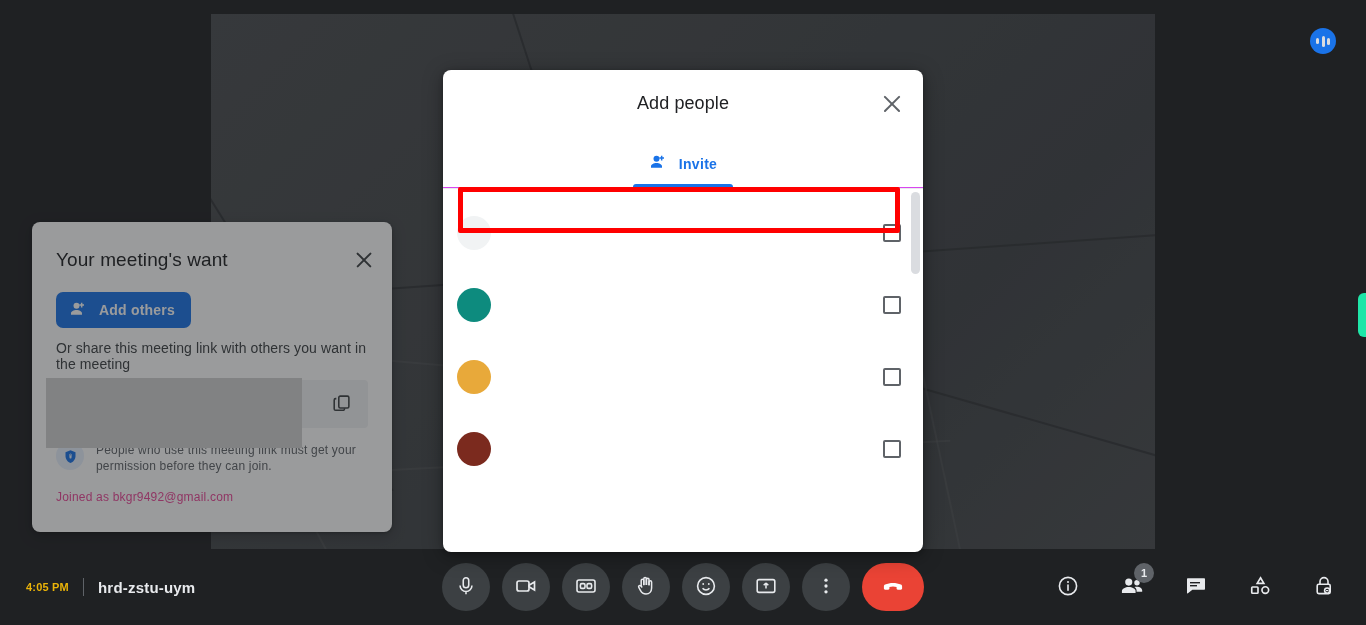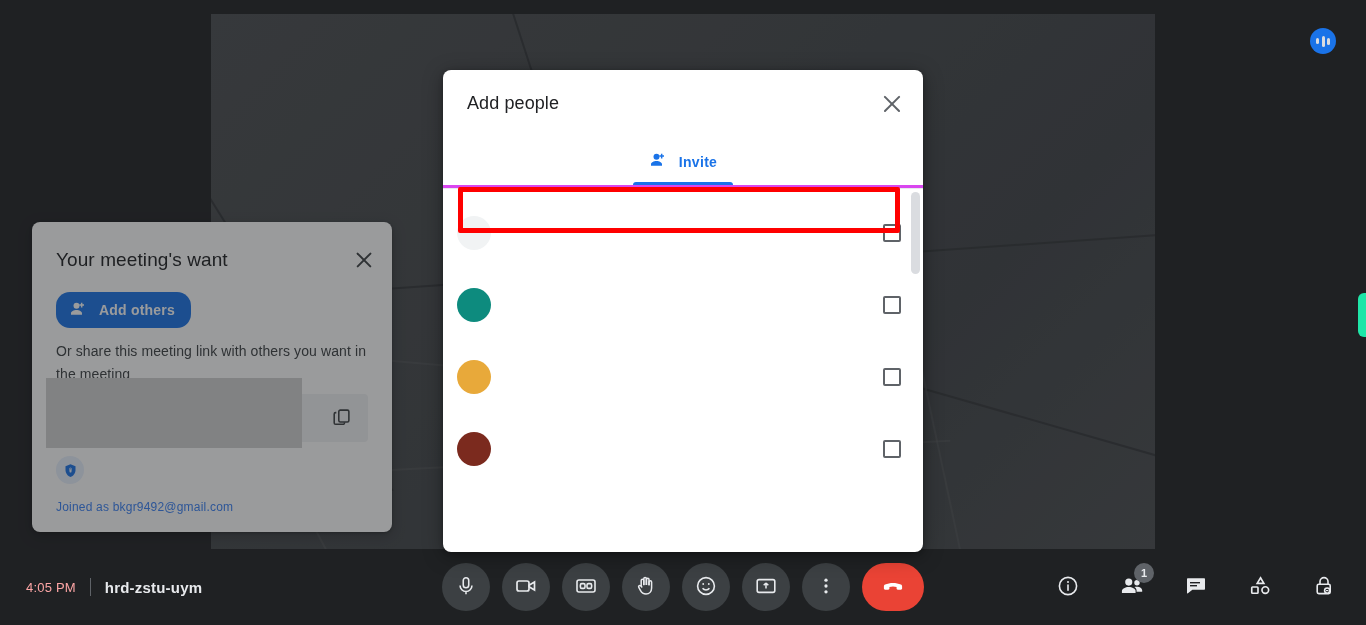--- a/index.html
+++ b/index.html
@@ -52,26 +52,26 @@
     width: 20px; height: 1.8px; background: #3c4043; border-radius: 1px;
   }
   .ready-close::before { transform: rotate(45deg); }
   .ready-close::after  { transform: rotate(-45deg); }
 
   .add-others-btn {
     display: inline-flex; align-items: center; gap: 10px;
     margin-top: 20px;
     height: 36px; padding: 0 16px 0 13px;
     background: #1a73e8; color: #fff;
-    border: none; border-radius: 14px; cursor: pointer;
+    border: none; border-radius: 7px; cursor: pointer;
     font-family: "Liberation Sans", sans-serif;
     font-size: 14px; font-weight: 700; letter-spacing: .2px;
   }
   .share-text {
-    margin-top: 12px; font-size: 14px; line-height: 23px;
+    margin-top: 12px; font-size: 14px; line-height: 16px;
     color: #3c4043; letter-spacing: .1px;
   }
   .link-row {
     position: relative; margin-top: 8px;
     height: 48px; background: #f1f3f4; border-radius: 4px;
     display: flex; align-items: center; padding: 0 6px 0 14px;
   }
   .link-text { flex: 1; font-size: 14px; color: #3c4043; }
   .copy-btn {
     width: 40px; height: 40px; border-radius: 50%;
@@ -79,54 +79,54 @@
     cursor: pointer; border: none; background: transparent;
   }
   .perm-row {
     display: flex; gap: 12px; align-items: flex-start; margin-top: 14px;
   }
   .shield-circle {
     flex: 0 0 auto; width: 28px; height: 28px; border-radius: 50%;
     background: #e8f0fe; display: flex; align-items: center; justify-content: center;
   }
   .perm-text { font-size: 12px; line-height: 16px; color: #5f6368; letter-spacing: .2px; }
-  .joined-as { margin-top: 16px; font-size: 12px; color: #3b82f6; letter-spacing: .2px; }
+  .joined-as { margin-top: 16px; font-size: 12px; color: #ec4899; letter-spacing: .2px; }
 
   
   .redact { position: absolute; background: #d2d2d2; z-index: 5; }
 
   
   .modal {
     position: absolute; left: 443px; top: 70px;
     width: 480px; height: 482px;
     background: #fff; border-radius: 8px;
     box-shadow: 0 4px 20px rgba(0,0,0,.35), 0 1px 4px rgba(0,0,0,.25);
     z-index: 60; overflow: hidden;
     display: flex; flex-direction: column;
   }
   .modal-head {
     position: relative; height: 66px; flex: 0 0 auto;
-    display: flex; align-items: center; padding: 8px 24px;
+    display: flex; align-items: center; padding: 8px 24px; justify-content: center;
   }
   .modal-title { font-size: 18px; color: #202124; letter-spacing: .1px; }
   .modal-close {
     position: absolute; right: 18px; top: 21px;
     width: 26px; height: 26px; cursor: pointer;
   }
   .modal-close::before, .modal-close::after {
     content: ""; position: absolute; left: 2px; top: 12px;
     width: 22px; height: 1.9px; background: #5f6368; border-radius: 1px;
   }
   .modal-close::before { transform: rotate(45deg); }
   .modal-close::after  { transform: rotate(-45deg); }
 
   .tabs {
     flex: 0 0 auto; height: 52px;
     display: flex; justify-content: center; align-items: flex-end;
-    border-bottom: 3px solid #d946ef; position: relative;
+    border-bottom: 1px solid #d946ef; position: relative;
   }
   .tab {
     display: flex; align-items: center; gap: 10px;
     height: 46px; padding: 0 16px; cursor: pointer;
     position: relative;
   }
   .tab-label {
     font-size: 14px; font-weight: 700; color: #1a73e8; letter-spacing: .3px;
   }
   .tab-underline {
@@ -178,21 +178,21 @@
     width: 9px; height: 82px; background: #dadce0; border-radius: 5px;
     cursor: pointer;
   }
 
   
   .bottom-bar {
     position: absolute; left: 0; right: 0; bottom: 0; height: 76px;
     z-index: 50; display: flex; align-items: center;
   }
   .meta { position: absolute; left: 26px; display: flex; align-items: center; gap: 14px; }
-  .meta-time { font-size: 13px; color: #fca5a5; letter-spacing: .2px; }
+  .meta-time { font-size: 11px; color: #eab308; letter-spacing: .2px; font-weight: bold; }
   .meta-sep { width: 1px; height: 18px; background: #5f6368; }
   .meta-code { font-size: 15px; color: #e8eaed; font-weight: 700; letter-spacing: .2px; }
 
   .controls {
     position: absolute; left: 50%; transform: translateX(-50%);
     display: flex; align-items: center; gap: 12px;
   }
   .ctrl {
     width: 48px; height: 48px; border-radius: 50%;
     background: #3c4043; border: none; cursor: pointer;
@@ -280,20 +280,21 @@
     </div>
 
     <div class="perm-row">
       <span class="shield-circle">
         <svg width="15" height="15" viewBox="0 0 24 24" fill="#1a73e8">
           <path d="M12 1.8 4 5v6.2c0 5 3.4 9.7 8 11 4.6-1.3 8-6 8-11V5l-8-3.2z"></path>
           <rect x="10.4" y="10.4" width="3.2" height="4.6" rx="1" fill="#e8f0fe"></rect>
           <circle cx="12" cy="9.6" r="1.6" fill="none" stroke="#e8f0fe" stroke-width="1.2"></circle>
         </svg>
       </span>
+      <span class="perm-text">People who use this meeting link must get your permission before they can join.</span>
     </div>
 
     <div class="joined-as">Joined as bkgr9492@gmail.com</div>
 
     <div class="redact" style="left:14px; top:156px; width:256px; height:70px;"></div>
   </div>
 
   <div class="scrim"></div>
 
   <div class="modal">

